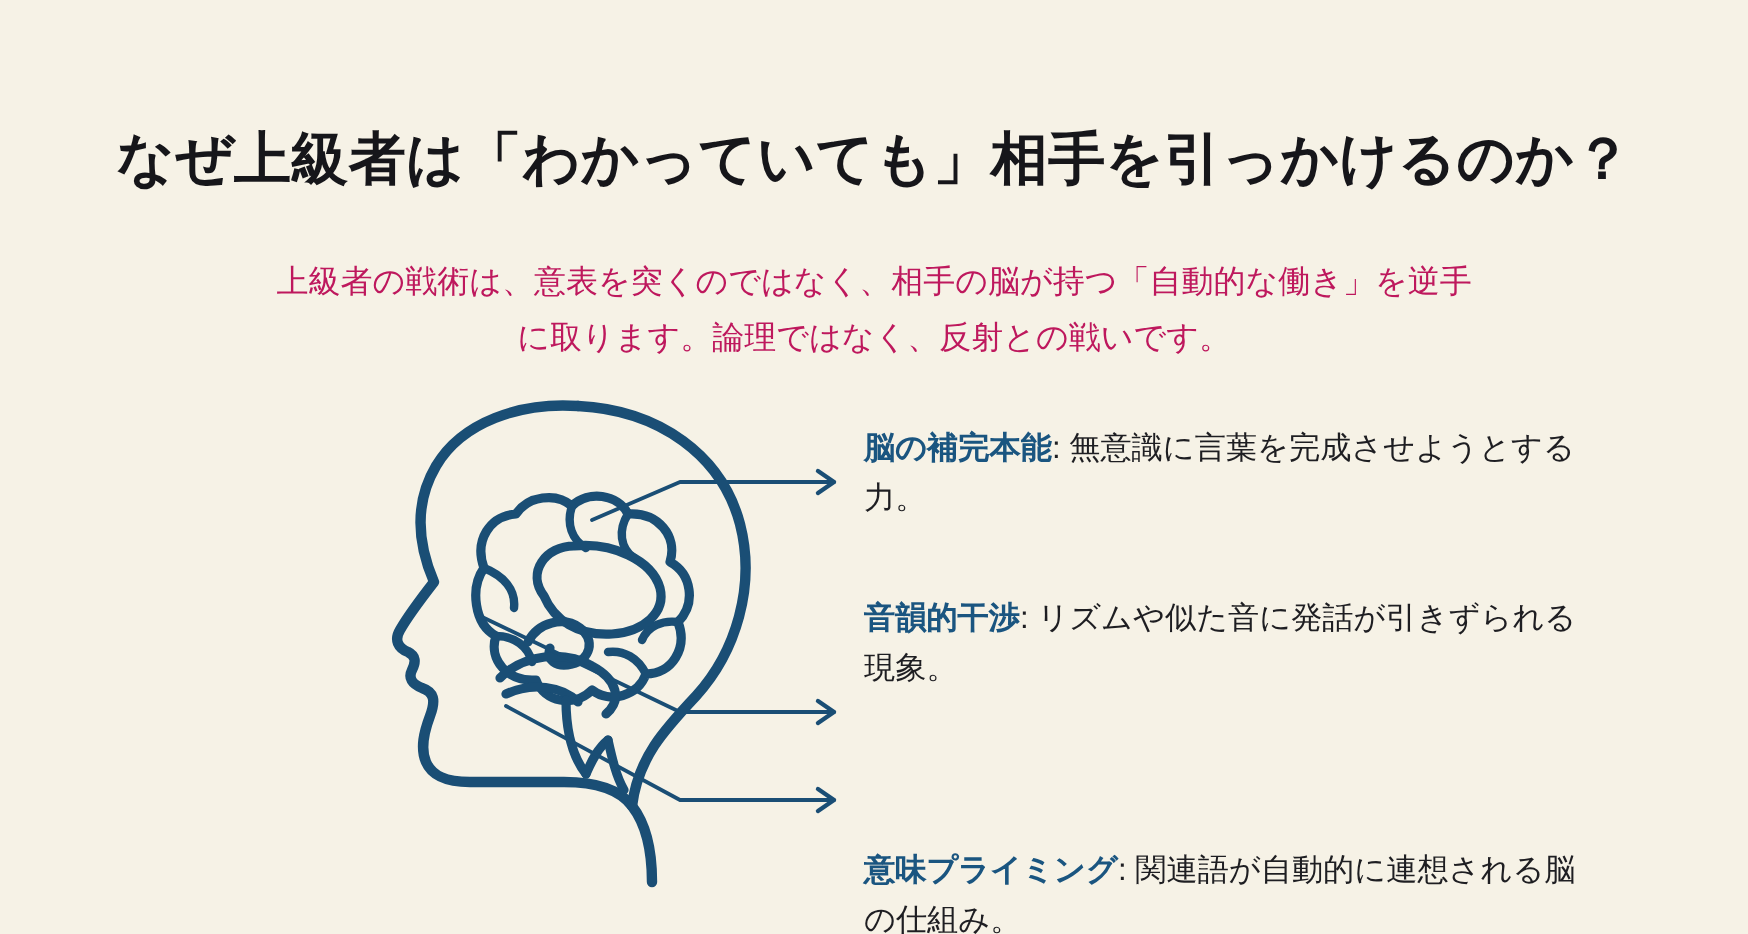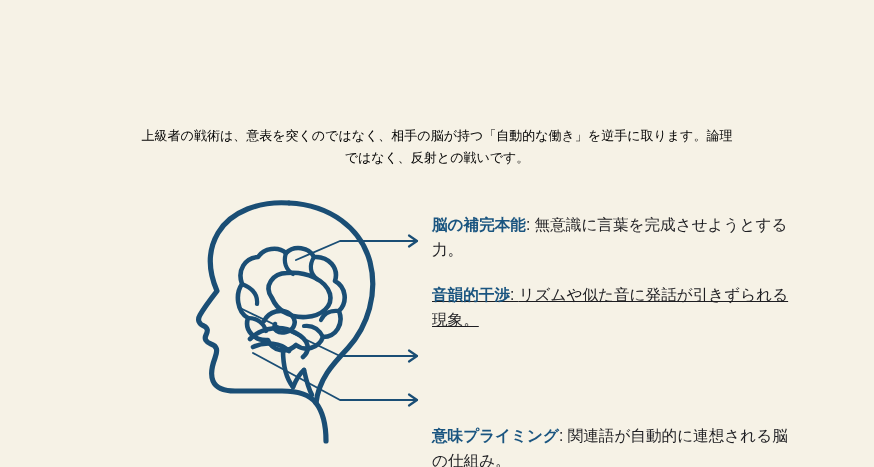--- a/index.html
+++ b/index.html
@@ -35,23 +35,23 @@
     white-space: nowrap;
   }
 
   
   #subtitle {
     position: absolute;
     left: 137px;
     top: 112px;
     width: 600px;
     text-align: center;
-    font-size: 13px;
+    font-size: 16px;
     font-weight: 400;
-    color: #000000;
+    color: #be185d;
     line-height: 1.72;
   }
 
   
   #art {
     position: absolute;
     left: 90px;
     top: 198px;
     width: 340px;
     height: 262px;
@@ -73,36 +73,37 @@
   .note {
     position: absolute;
     left: 0;
     width: 370px;
     font-size: 15.6px;
     line-height: 1.62;
     color: #1E1E22;
     font-weight: 400;
   }
   .note.n0 { top: 0px; }
-  .note.n1 { top: 70px; text-decoration: underline; }
+  .note.n1 { top: 85px; }
   .note.n2 { top: 163px; margin-top: 48px; }
   .note .lbl {
     font-weight: 700;
     color: #1A5580;
   }
   .note .bdy {
     font-weight: 400;
     color: #1E1E22;
   }
 </style>
 </head>
 <body>
 
 <div id="slide">
 
+  <h1 id="title">なぜ上級者は「わかっていても」相手を引っかけるのか？</h1>
 
   <p id="subtitle">上級者の戦術は、意表を突くのではなく、相手の脳が持つ「自動的な働き」を逆手に取ります。論理ではなく、反射との戦いです。</p>
 
   <div id="art">
     <svg viewBox="0 0 340 262" xmlns="http://www.w3.org/2000/svg" fill="none" stroke="#1A4E75" stroke-linecap="round" stroke-linejoin="round">
 
       <g stroke-width="5.2">
         <path d="M236 243
                  C236 228 233 214 226 205
                  C220 197 208 193 192 193

